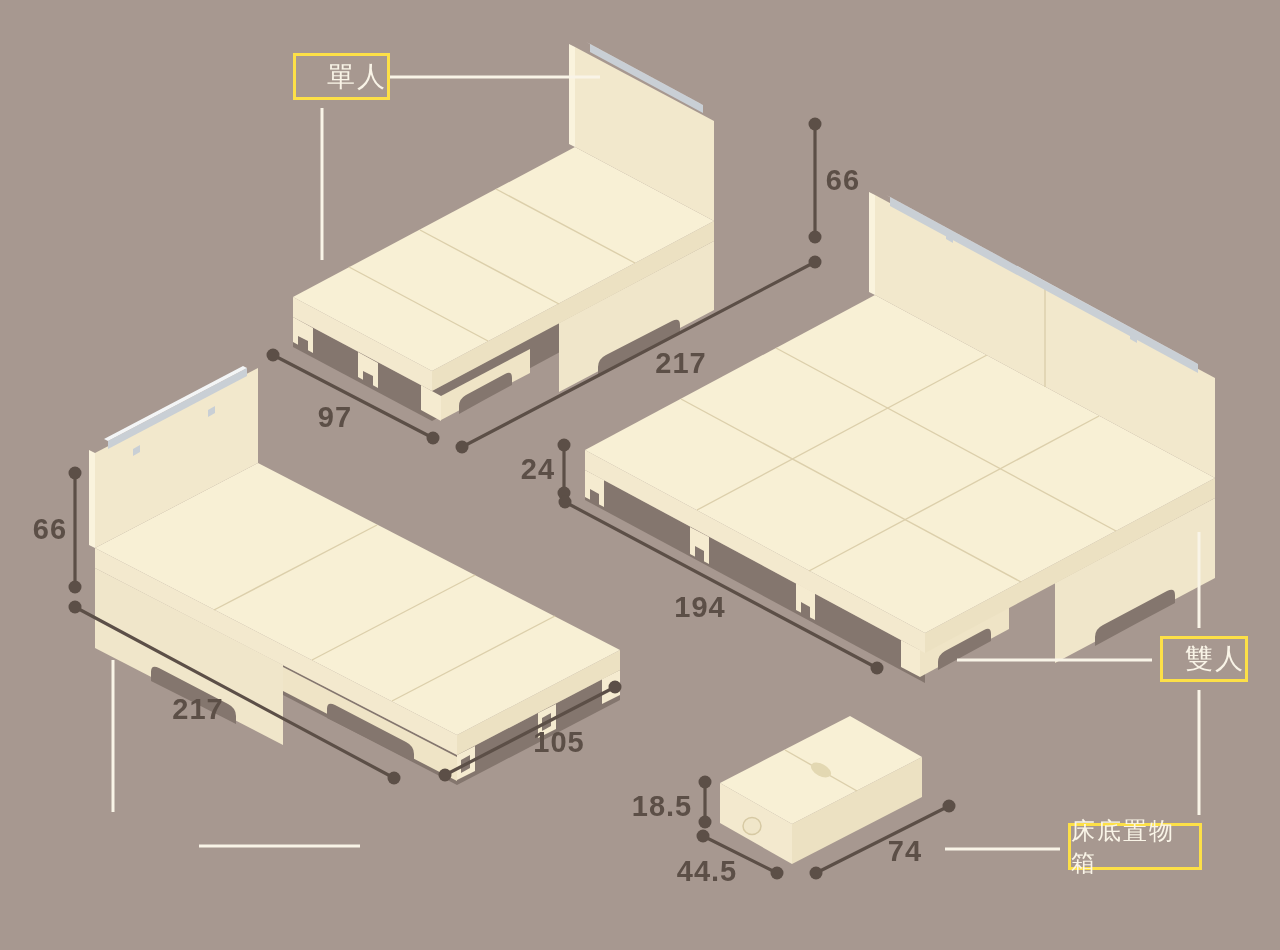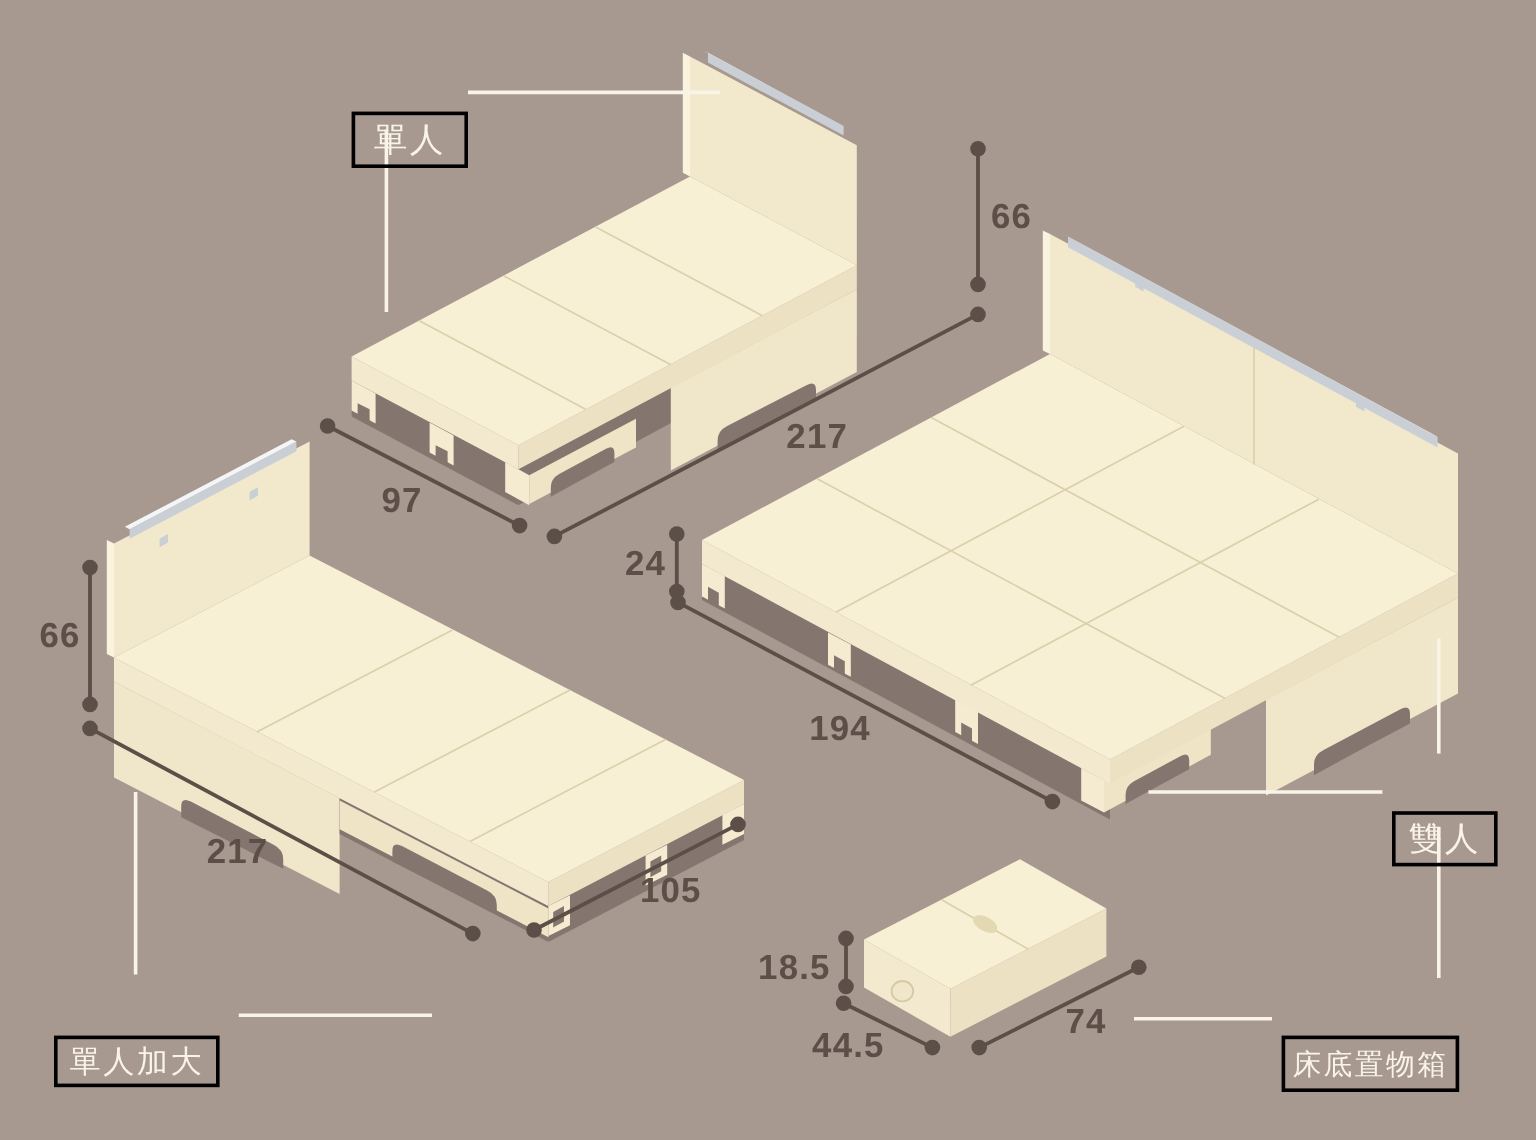--- a/index.html
+++ b/index.html
@@ -26,27 +26,27 @@
   .dimline { stroke:#5c4f47; stroke-width:3.2; stroke-linecap:round; }
   .dot     { fill:#5c4f47; }
   .lightline { stroke:#f9f4e7; stroke-width:3; stroke-linecap:butt; }
   .dim {
     font-family:"Liberation Sans", sans-serif; font-weight:bold;
     font-size:29px; fill:#5c4f47; text-anchor:middle; letter-spacing:1px;
   }
 
   .tagbox {
     position:absolute; box-sizing:border-box;
-    border:3px solid #000000; color:#f9f4e7;
-    display:flex; align-items:center; justify-content:center;
-    letter-spacing:2px; background:transparent;margin-top:40px;
+    border:3px solid #fde047; color:#f9f4e7;
+    display:flex; align-items:center; justify-content:flex-end;
+    letter-spacing:2px; background:transparent;
   }
   .tag-single    { left:293px; top:53px;  width:97px;  height:47px; font-size:28px; }
   .tag-double    { left:1160px; top:636px; width:88px; height:46px; font-size:28px; }
-  .tag-storage   { left:1068px; top:823px; width:148px; height:47px; font-size:24px; }
+  .tag-storage   { left:1068px; top:823px; width:134px; height:47px; font-size:24px; }
   .tag-single-xl { left:45px;  top:823px; width:138px; height:43px; font-size:26px; }
 </style>
 </head>
 <body>
 
 <div class="stage">
 
 <svg width="1280" height="950" viewBox="0 0 1280 950">
 
   <g>
@@ -254,20 +254,17 @@
     <line class="lightline" x1="945" y1="849" x2="1060" y2="849"></line>
   </g>
 </svg>
 
 <div class="tagbox tag-single">
   <span>單人</span>
 </div>
 <div class="tagbox tag-double">
   <span>雙人</span>
 </div>
-<div class="tagbox tag-single-xl">
-  <span>單人加大</span>
-</div>
 <div class="tagbox tag-storage">
   <span>床底置物箱</span>
 </div>
 
 </div>
 
 </body></html>

